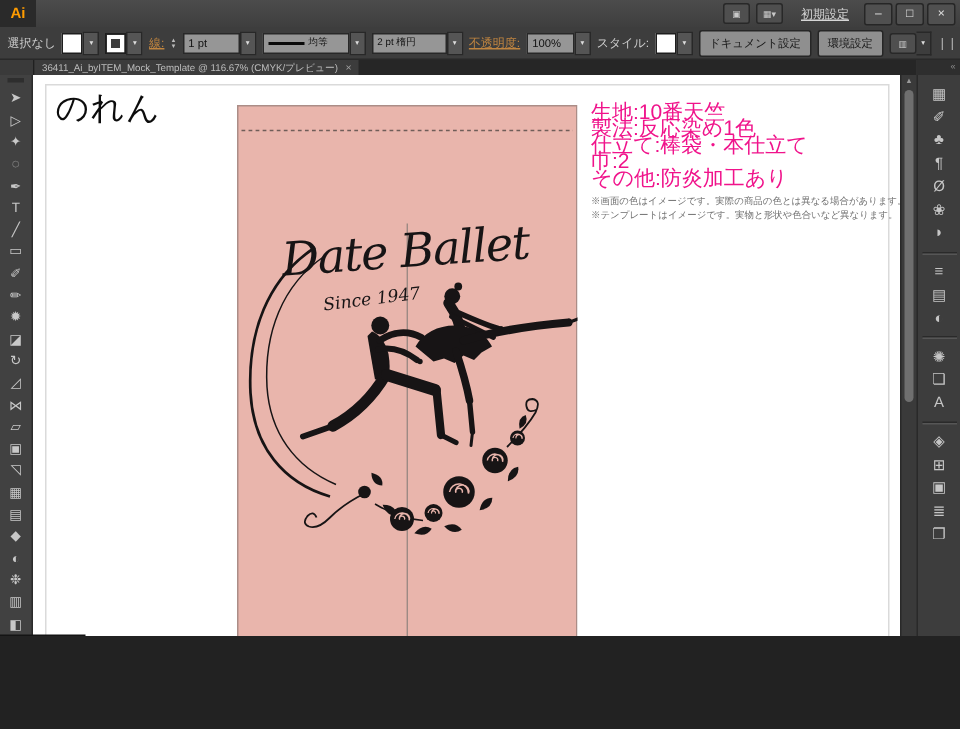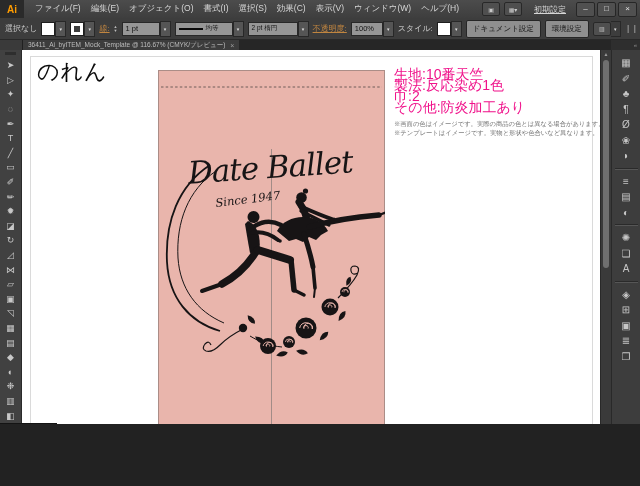--- a/index.html
+++ b/index.html
@@ -102,31 +102,20 @@
            border:2px solid #f7941e;box-shadow:0 0 0 1px #141414;box-sizing:border-box;color:#ff9c00;font-weight:bold;
            font-size:23px;display:flex;align-items:flex-end;padding:3px 5px;z-index:5;}
 </style>
 </head>
 <body>
 
 <div class="app">
 
   <div class="titlebar">
     <div class="ai-badge">Ai</div>
-    <nav class="menus">
-        <span class="menu-item">ファイル(F)</span>
-        <span class="menu-item">編集(E)</span>
-        <span class="menu-item">オブジェクト(O)</span>
-        <span class="menu-item">書式(I)</span>
-        <span class="menu-item">選択(S)</span>
-        <span class="menu-item">効果(C)</span>
-        <span class="menu-item">表示(V)</span>
-        <span class="menu-item">ウィンドウ(W)</span>
-        <span class="menu-item">ヘルプ(H)</span>
-      </nav>
     <div class="tb-sep"></div>
     <div class="tb-icons">
         <span class="tb-icon">▣</span>
         <span class="tb-icon">▦▾</span>
       </div>
     <span class="workspace">初期設定</span>
     <div class="winbtns">
       <span class="winbtn">–</span>
       <span class="winbtn">□</span>
       <span class="winbtn">×</span>
@@ -364,20 +353,21 @@
             <path d="M 184,222 a 3,2.8 0 1 1 6,0.5 a 2.1,2 0 1 0 -4,-0.25" fill="none" stroke="#e9b5ac" stroke-width="0.8"></path>
           </g>
         </g>
       </svg>
     </div>
 
     <div class="spec">
       <div class="spec-lines">
           <div class="spec-line">生地:10番天竺</div>
           <div class="spec-line">製法:反応染め1色</div>
+          <div class="spec-line">仕立て:棒袋・本仕立て</div>
           <div class="spec-line">巾:2</div>
           <div class="spec-line">その他:防炎加工あり</div>
         </div>
       <div class="spec-notes">
           <div class="spec-note">※画面の色はイメージです。実際の商品の色とは異なる場合があります。</div>
           <div class="spec-note">※テンプレートはイメージです。実物と形状や色合いなど異なります。</div>
         </div>
     </div>
   </div>
 

